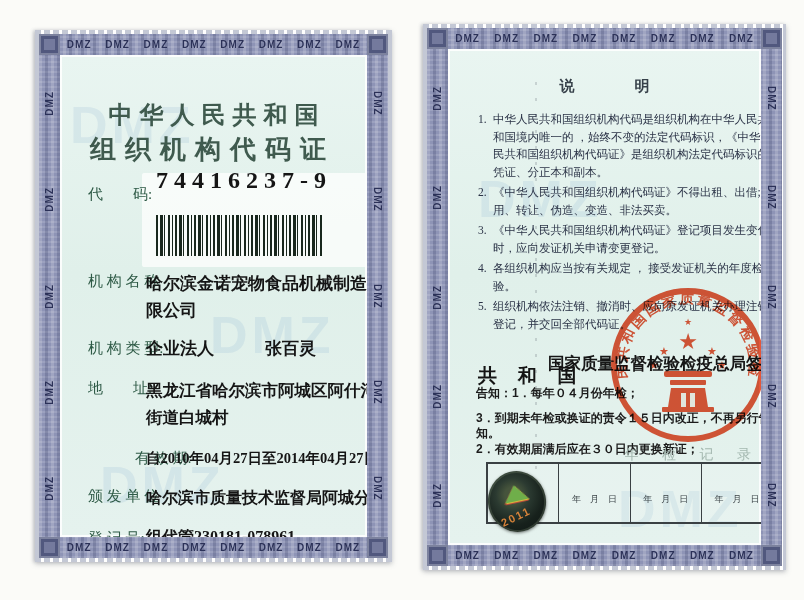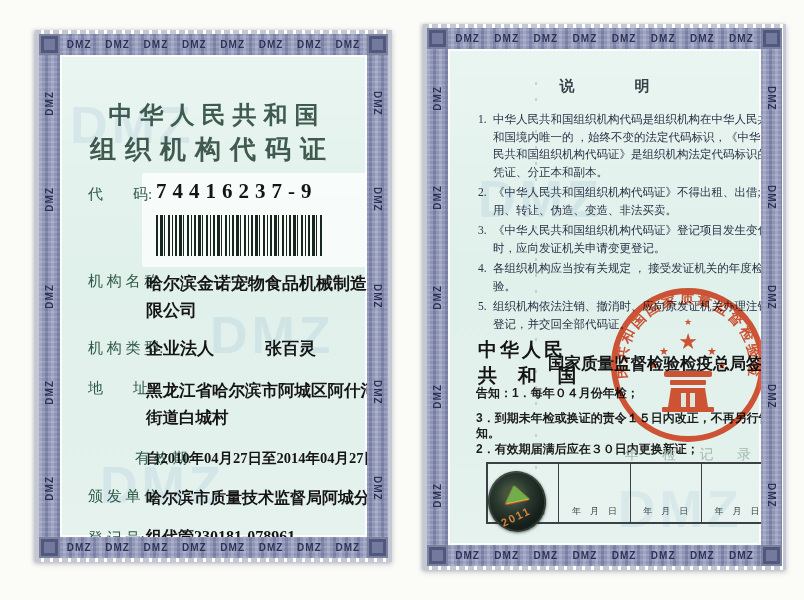--- a/index.html
+++ b/index.html
@@ -51,21 +51,21 @@
   .wm { position:absolute; font:bold 52px "Liberation Sans",sans-serif; color:rgba(125,170,205,.16); letter-spacing:4px; z-index:0; }
 
   
   .lp { position:absolute; z-index:1; }
   .title1 { left:0; right:0; top:44px; text-align:center; font:bold 24px "Liberation Serif",serif; letter-spacing:7px; color:#3f5a4e; text-indent:7px; }
   .title2 { left:0; right:11px; top:77px; text-align:center; font:bold 26px "Liberation Serif",serif; letter-spacing:9px; color:#3f5a4e; text-indent:9px; }
   .sticker { left:82px; top:118px; width:258px; height:94px; background:rgba(253,254,253,.8); border-radius:2px; }
   .flabel { font:15px "Liberation Serif",serif; color:#2e5a46; white-space:pre; }
   .fvalue { font:bold 17px "Liberation Serif",serif; color:#151515; }
   .code-label { left:28px; top:130px; }
-  .code-value { left:96px; top:124px; font-size:21px; letter-spacing:6px; white-space:nowrap; }
+  .code-value { left:96px; top:112px; font-size:24px; letter-spacing:6px; white-space:nowrap; }
   .barcode { left:96px; top:160px; width:166px; height:41px;
     background:repeating-linear-gradient(90deg,#18271d 0 2px, transparent 2px 4px, #18271d 4px 7px, transparent 7px 8px, #18271d 8px 9px, transparent 9px 12px, #18271d 12px 14px, transparent 14px 16px, #18271d 16px 17px, transparent 17px 19px); }
   .row-name-l { left:28px; top:217px; } .row-name-v { left:86px; top:215px; width:240px; line-height:27px; }
   .row-type-l { left:28px; top:284px; } .row-type-v { left:86px; top:282px; white-space:pre; }
   .row-addr-l { left:28px; top:324px; } .row-addr-v { left:86px; top:322px; width:240px; font-size:16.5px; line-height:27px; }
   .row-valid-l { left:28px; top:394px;margin-left:47px; } .row-valid-v { left:86px; top:394px; font-size:14.5px; white-space:nowrap; }
   .row-issuer-l { left:28px; top:432px; } .row-issuer-v { left:86px; top:430px; width:240px; font-size:16px; line-height:26px; }
   .row-reg-l { left:28px; top:474px; } .row-reg-v { left:86px; top:472px; font-size:16px; }
 
   
@@ -79,21 +79,21 @@
   .instr-text { flex:1; }
   .issuer1 { left:30px; top:288px; font:bold 19px "Liberation Serif",serif; color:#141414; letter-spacing:3px; }
   .issuer2 { left:30px; top:314px; font:bold 19px "Liberation Serif",serif; color:#141414; letter-spacing:8px; }
   .seal-caption { left:100px; top:304px; font:bold 16.5px "Liberation Serif",serif; color:#161616; white-space:nowrap; z-index:1; }
   .notice { font:bold 12px "Liberation Sans",sans-serif; color:#1b1b1b; }
   .notice1 { left:28px; top:336px; }
   .notice2 { left:28px; top:362px; width:302px; line-height:15px; }
   .notice3 { left:28px; top:392px; }
   .annual-title { left:0; right:0; top:397px; text-align:right; font:14px "Liberation Serif",serif; color:#a4b8b0; letter-spacing:10px; z-index:1;padding-left:34px; }
   .annual-table { left:38px; top:413px; width:288px; height:62px; border:2px solid #3a4043; display:flex; z-index:1; background:rgba(255,255,255,.12); }
-  .annual-cell { flex:1; border-left:1.5px solid #3a4043; display:flex; align-items:flex-end; justify-content:center; padding-bottom:4px; font:9px "Liberation Serif",serif; color:#3c4448; white-space:pre; }
+  .annual-cell { flex:1; border-left:1.5px solid #3a4043; display:flex; align-items:flex-end; justify-content:center; padding-bottom:16px; font:9px "Liberation Serif",serif; color:#3c4448; white-space:pre; }
   .annual-cell:first-child { border-left:none; }
   .hologram { left:40px; top:422px; width:58px; height:61px; border-radius:50%; z-index:2; transform:rotate(-12deg);
     background:radial-gradient(circle at 45% 38%, #46543c 0 16%, #2b3a31 34%, #17211c 62%, #0e1614 100%);
     box-shadow:0 1px 3px rgba(0,0,0,.5), inset 0 0 0 2px rgba(180,200,160,.18); }
   .holo-emblem { position:absolute; left:17px; top:14px; width:0; height:0;
     border-left:12px solid transparent; border-right:12px solid transparent; border-bottom:16px solid #6fae4a;
     filter:drop-shadow(1px 1px 0 #d8b93c) drop-shadow(-1px 1px 0 #b84a3a); }
   .holo-year { position:absolute; left:9px; bottom:10px; font:bold 11px "Liberation Sans",sans-serif; color:#d8833a; transform:rotate(-14deg); letter-spacing:2px; }
   .serial { left:128px; top:483px; display:flex; align-items:baseline; gap:14px; z-index:1; }
   .serial-prefix { font:15px "Liberation Sans",sans-serif; color:#3f4346; letter-spacing:1px;margin-top:10px; }
@@ -241,21 +241,20 @@
       <div class="instr-item">
         <span class="instr-num">4.</span>
         <span class="instr-text">各组织机构应当按有关规定 ， 接受发证机关的年度检验。</span>
       </div>
       <div class="instr-item">
         <span class="instr-num">5.</span>
         <span class="instr-text">组织机构依法注销、撤消时、应向原发证机关办理注销登记，并交回全部代码证。</span>
       </div>
     </div>
 
-    <div class="rp issuer1">中华人民</div>
     <div class="rp issuer2">共 和 国</div>
     <div class="rp seal-caption">国家质量监督检验检疫总局签章</div>
 
     <div class="rp notice notice1">告知：1．每年０４月份年检；</div>
     <div class="rp notice notice2">3．到期未年检或换证的责令１５日内改正，不再另行告知。</div>
     <div class="rp notice notice3">2．有效期届满后应在３０日内更换新证；</div>
 
     <div class="rp annual-title">年 检 记 录</div>
 
     <div class="rp annual-table">

